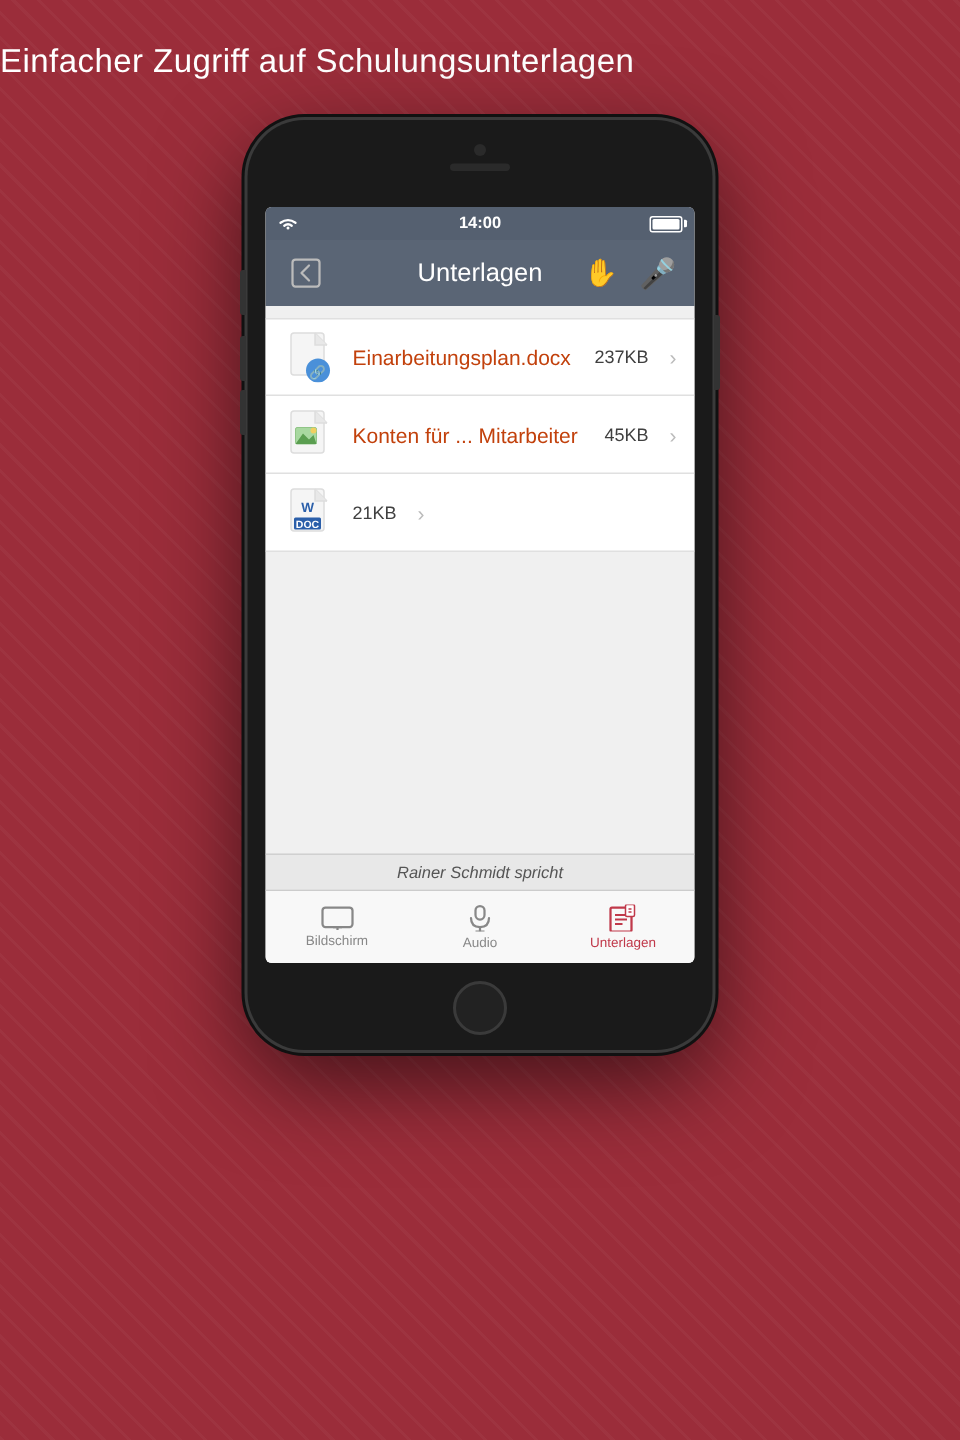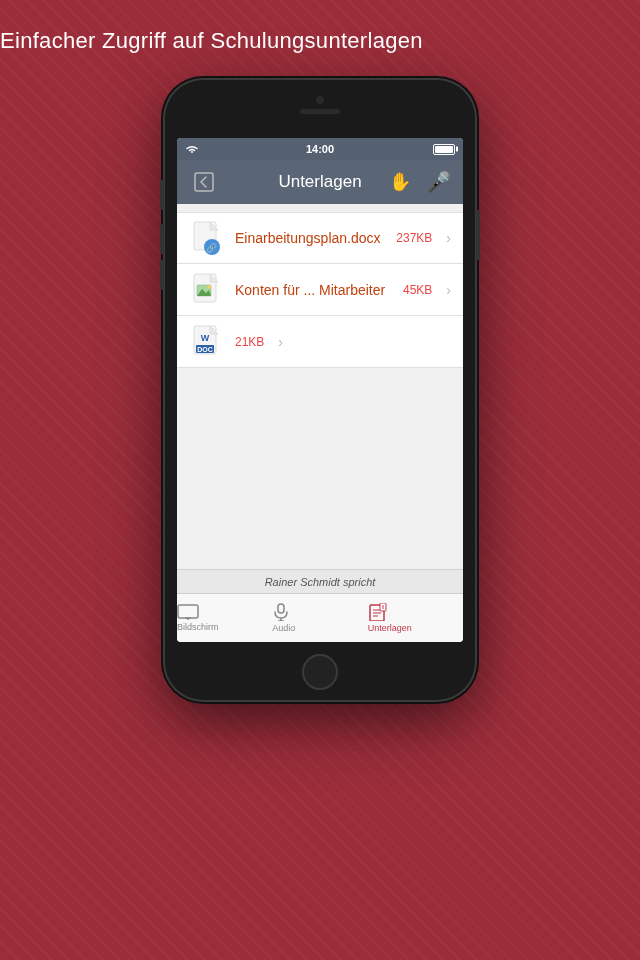--- a/index.html
+++ b/index.html
@@ -241,21 +241,21 @@
       justify-content: center;
     }
     .file-name {
       flex: 1;
       font-size: 14px;
       color: #c2410c;
       font-weight: 400;
     }
     .file-size {
       font-size: 12px;
-      color: #ef4444;
+      color: #404040;
       margin-right: 4px;
     }
     .file-chevron {
       color: #bbb;
       font-size: 14px;
     }
 
     
     .speaker-bar {
       height: 24px;
@@ -279,21 +279,21 @@
       background: #f8f8f8;
       border-top: 1px solid #ccc;
       display: flex;
       align-items: center;
       flex-shrink: 0;
     }
     .tab-item {
       flex: 1;
       display: flex;
       flex-direction: column;
-      align-items: flex-start;
+      align-items: center;
       justify-content: center;
       gap: 2px;
       height: 100%;
     }
     .tab-label {
       font-size: 9px;
       color: #888;
     }
     .tab-label.active {
       color: #c0394a;

